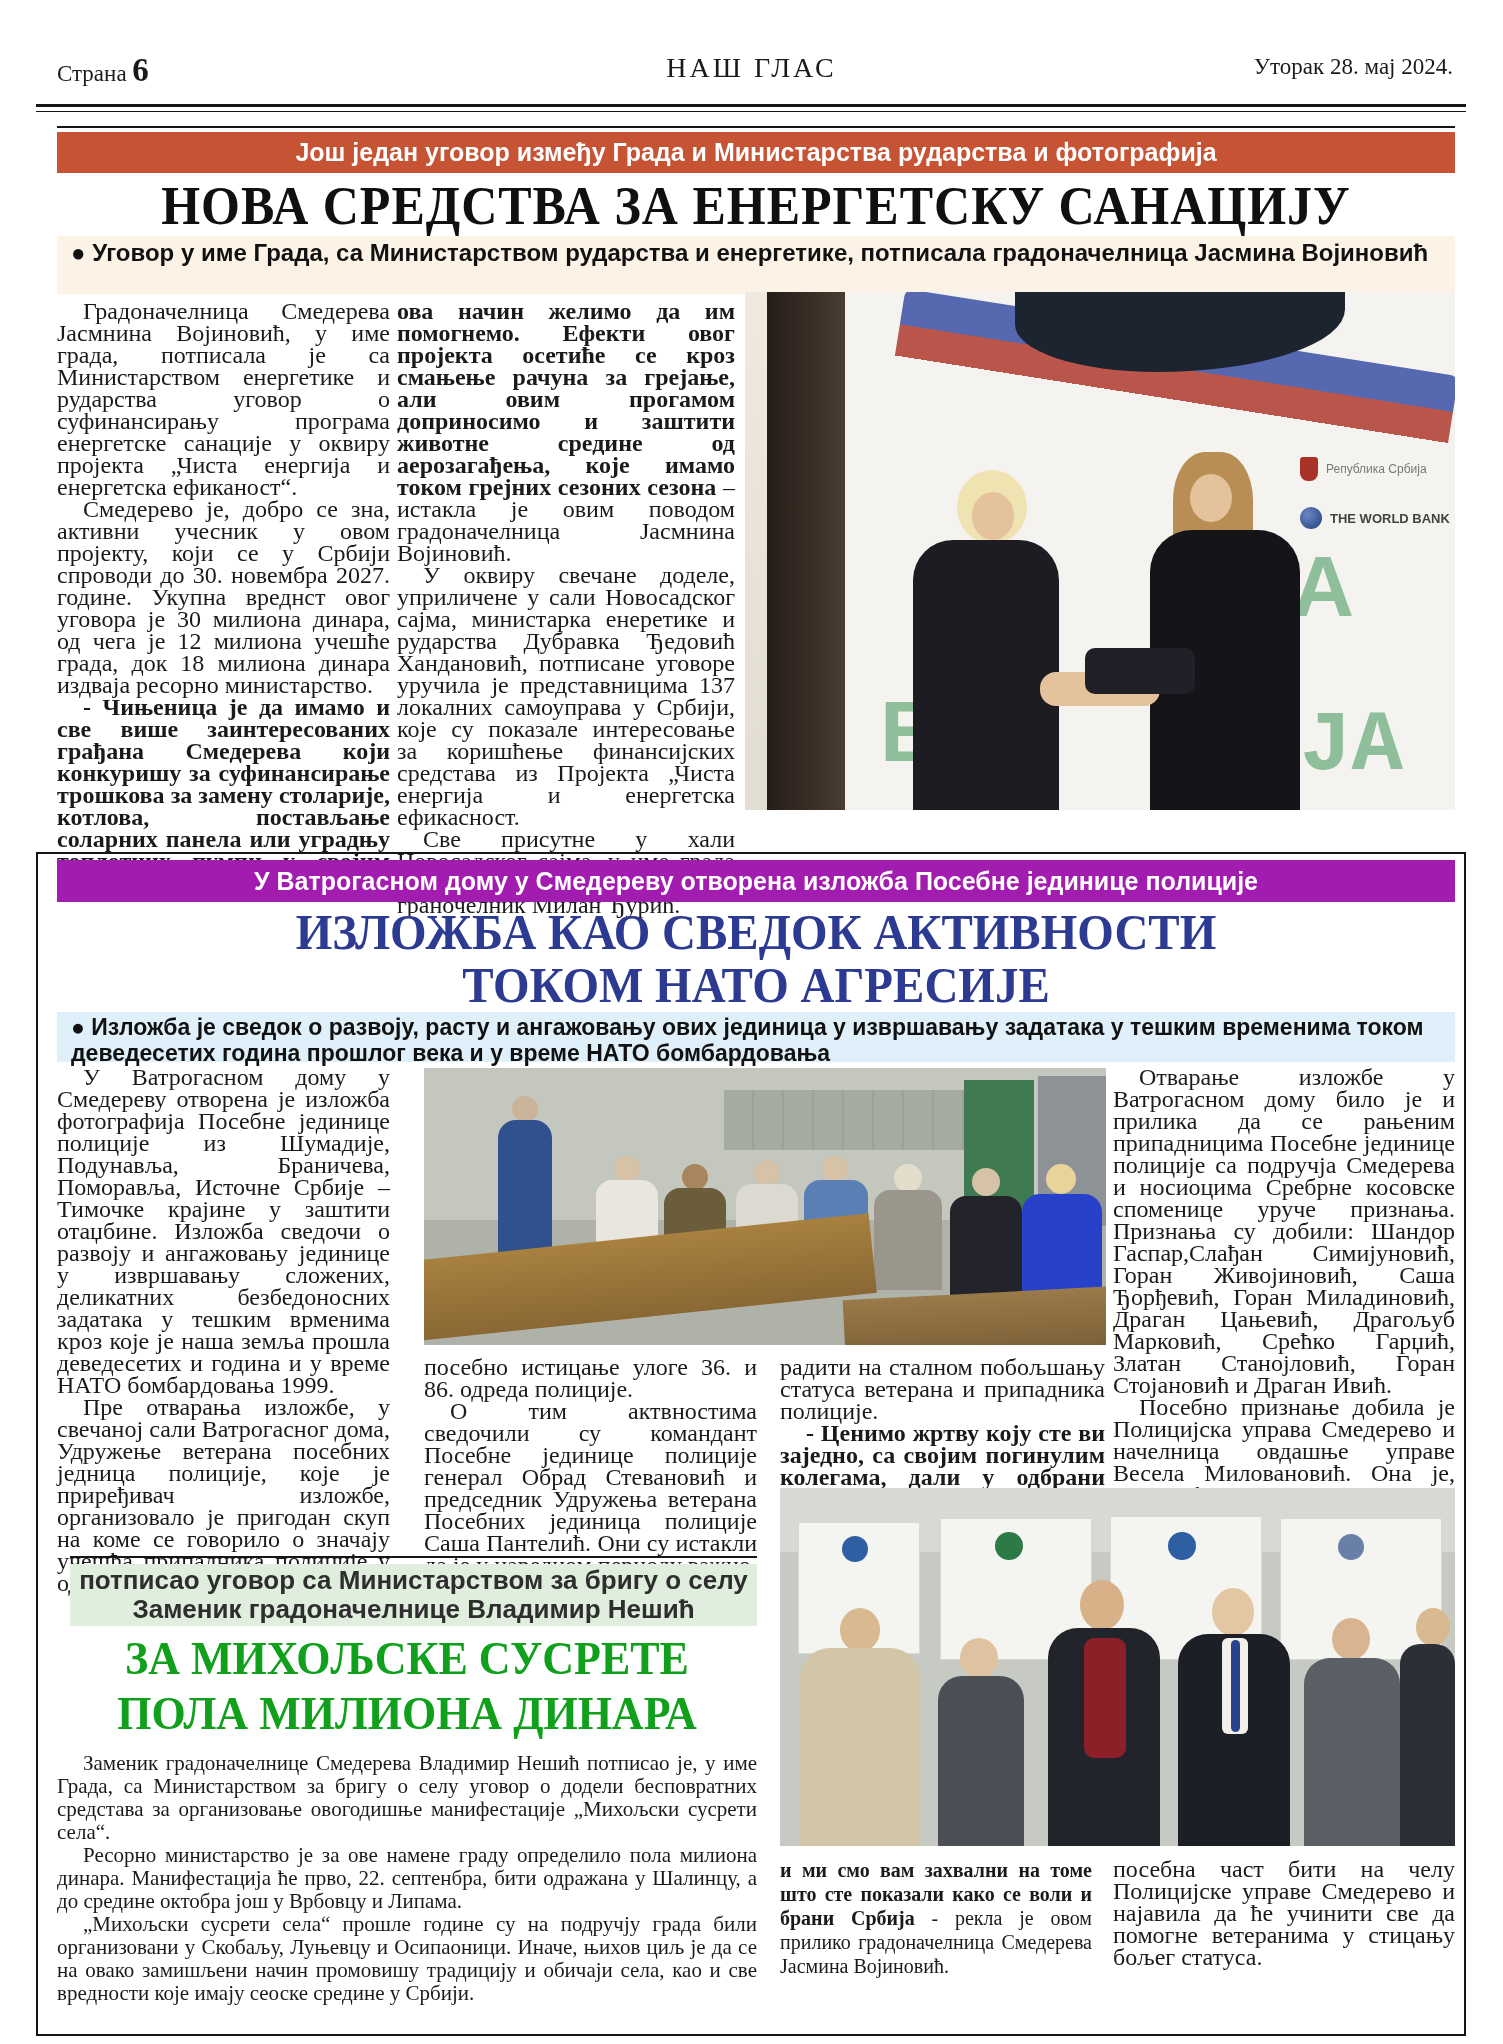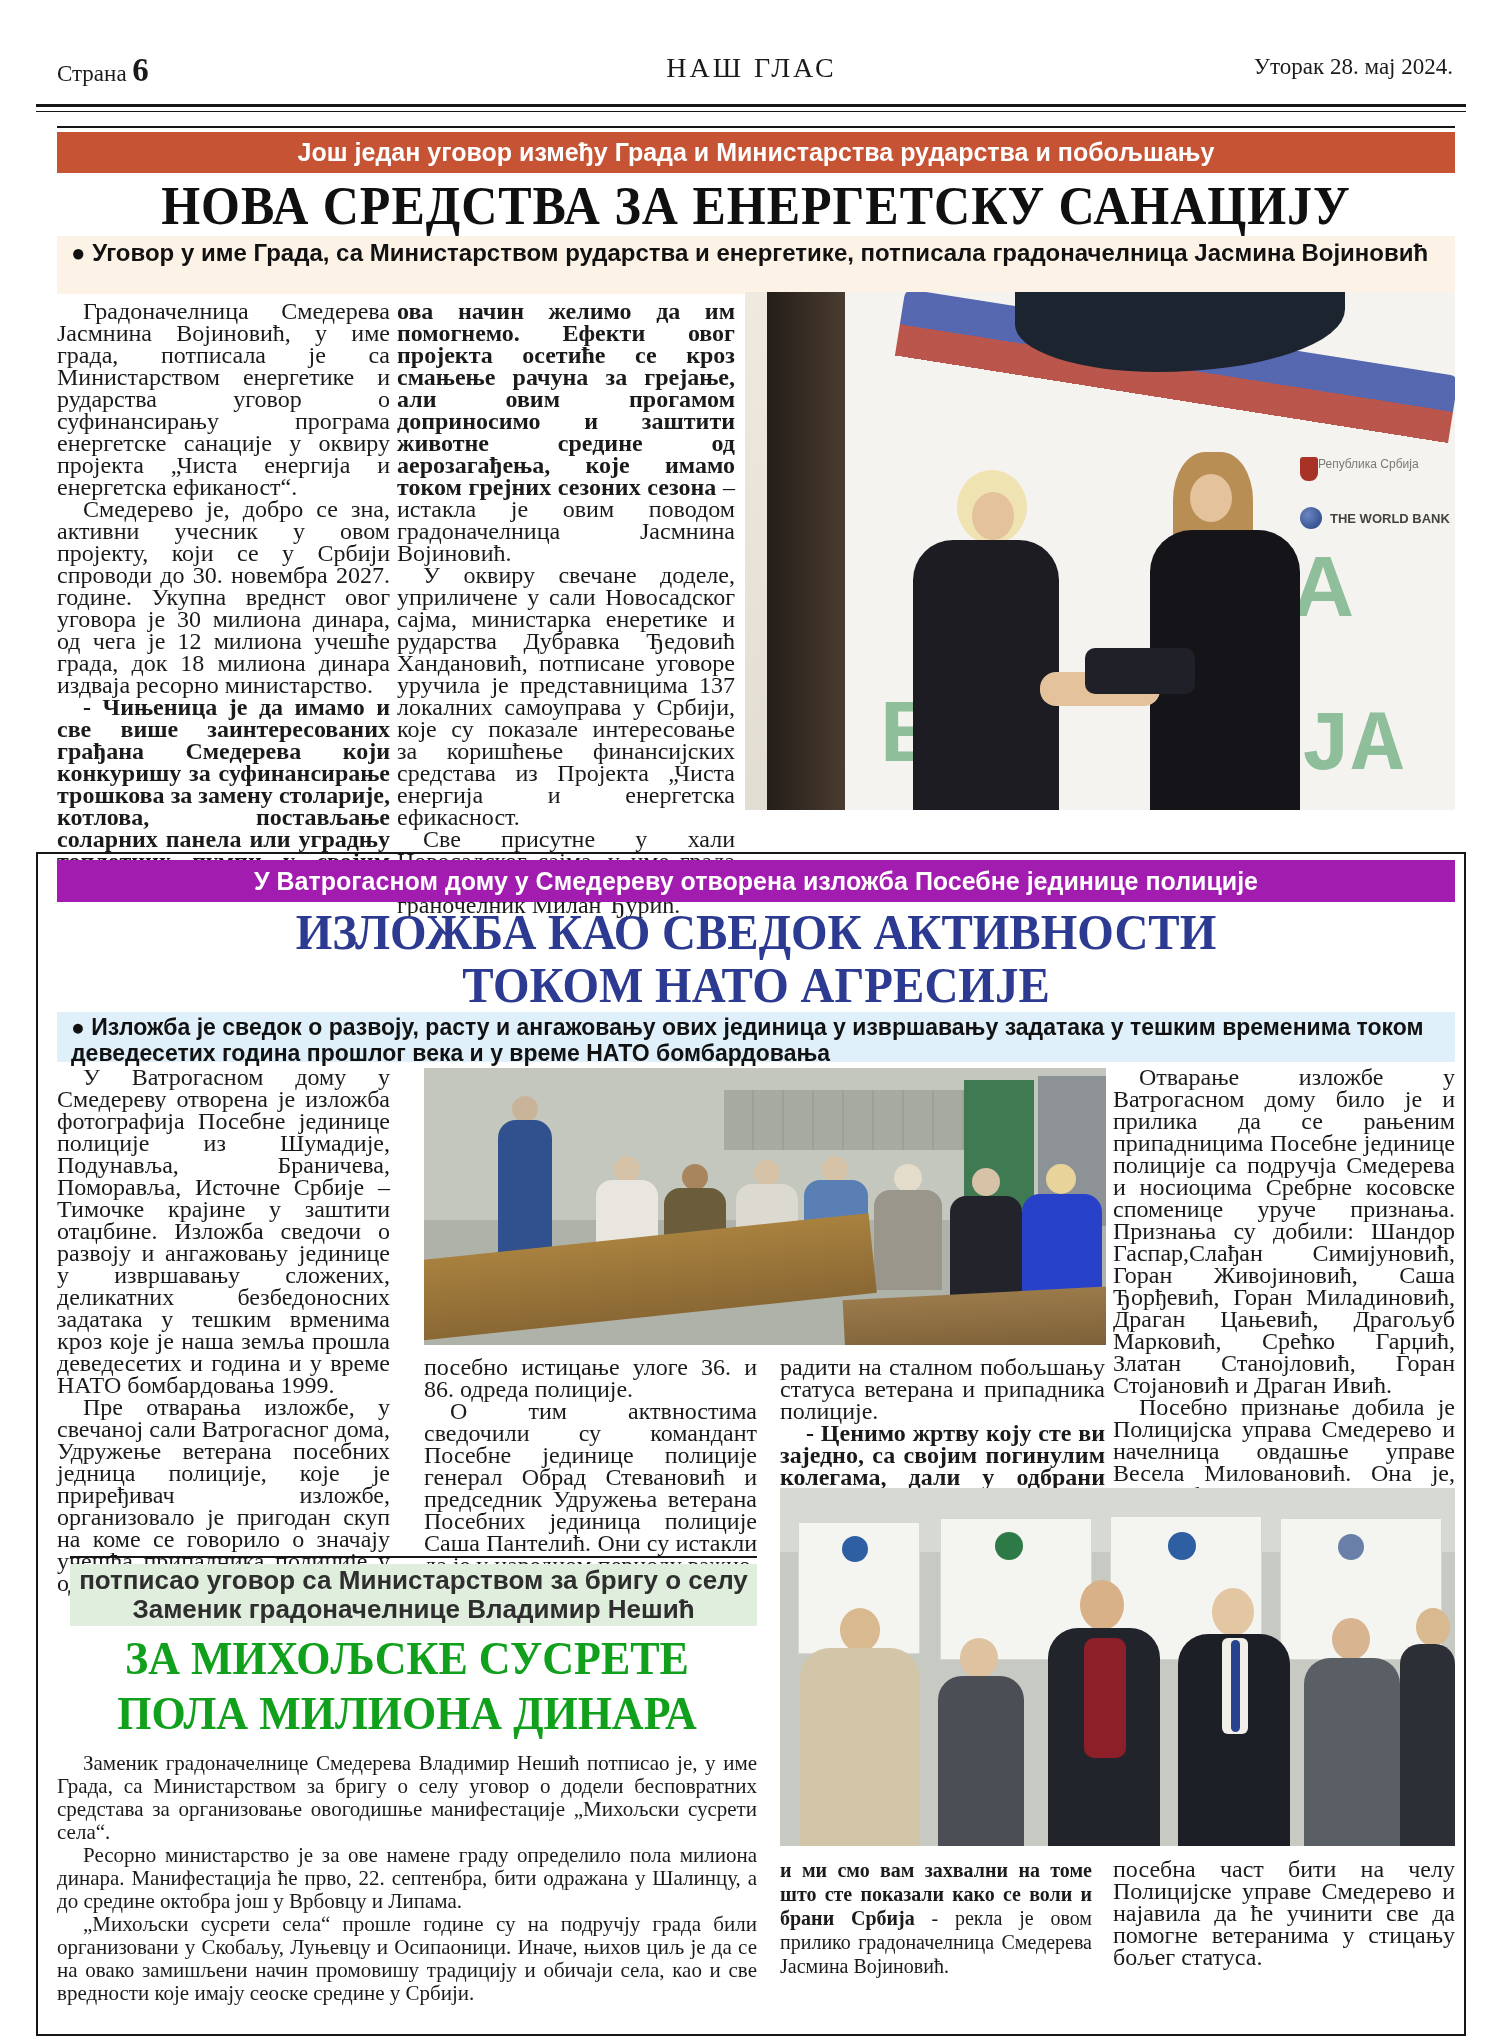--- a/index.html
+++ b/index.html
@@ -56,21 +56,21 @@
     <span>Страна</span>
     <b>6</b>
   </div>
   <div class="abs hdr-center">НАШ ГЛАС</div>
   <div class="abs hdr-right">Уторак 28. мај 2024.</div>
 
   <div class="abs rule" style="left:36px;top:104px;width:1430px;height:3px;"></div>
   <div class="abs rule" style="left:36px;top:111px;width:1430px;height:1px;"></div>
 
   <div class="abs rule" style="left:57px;top:126px;width:1398px;height:2px;"></div>
-  <div class="abs kicker red-banner" style="background:#c75335;">Још један уговор између Града и Министарства рударства и побољшању</div>
+  <div class="abs kicker red-banner" style="background:#c75335;">Још један уговор између Града и Министарства рударства и фотографија</div>
   <div class="abs headline1">НОВА СРЕДСТВА ЗА ЕНЕРГЕТСКУ САНАЦИЈУ</div>
   <div class="abs lead1" style="background:#fcf3e6;">
     <div class="lead-text">● Уговор у име Града, са Министарством рударства и енергетике, потписала градоначелница Јасмина Војиновић</div>
   </div>
 
   <div class="abs bodytext" style="left:57px;top:300px;width:333px;height:548px;">
     <p class="ind">Градоначелница Смедерева Јасмнина Војиновић, у име града, потписала је са Министарством енергетике и рударства уговор о суфинансирању програма енергетске санације у оквиру пројекта „Чиста енергија и енергетска ефиканост“.</p>
     <p class="ind">Смедерево је, добро се зна, активни учесник у овом пројекту, који се у Србији спроводи до 30. новембра 2027. године. Укупна вреднст овог уговора је 30 милиона динара, од чега је 12 милиона учешће града, док 18 милиона динара издваја ресорно министарство.</p>
     <p class="ind boldp">- Чињеница је да имамо и све више заинтересованих грађана Смедерева који конкуришу за суфинансирање трошкова за замену столарије, котлова, постављање соларних панела или уградњу топлотних пумпи у својим домћинствима и ми на</p>
   </div>
@@ -81,21 +81,21 @@
     <p class="ind">Све присутне у хали Новосадског сајма, у име града Новог Сада, поздравио је граночелник Милан Ђурић.</p>
   </div>
 
   <div class="abs photo" style="left:745px;top:292px;width:710px;height:518px;background:linear-gradient(180deg,#efe9df,#e2ddd3);">
     <div class="abs" style="left:22px;top:0;width:78px;height:518px;background:linear-gradient(90deg,#241d18,#4a3c30);"></div>
     <div class="abs" style="left:100px;top:0;width:610px;height:518px;background:#f4f3ef;"></div>
     <div class="abs" style="left:150px;top:40px;width:560px;height:90px;transform:rotate(9deg);background:linear-gradient(180deg,#3a4fa5 0 40%,#b03a2e 40% 75%,#f4f3ef 75%);opacity:.85;border-radius:8px;"></div>
     <div class="abs" style="left:270px;top:-30px;width:330px;height:110px;background:#1c2430;border-radius:0 0 60% 45%;"></div>
 
     <div class="abs" style="left:555px;top:165px;width:150px;">
-      <div style="display:flex;">
+      <div style="display:flex;gap:8px;align-items:center;">
         <div style="width:18px;height:24px;background:#a93226;border-radius:3px 3px 8px 8px;"></div>
         <div style="font-family:'Liberation Sans',sans-serif;font-size:12px;color:#7a7a74;">Република Србија</div>
       </div>
       <div style="display:flex;gap:8px;align-items:center;margin-top:26px;">
         <div style="width:22px;height:22px;border-radius:50%;background:radial-gradient(circle at 35% 35%, #6c86c2, #20407e);"></div>
         <div style="font-family:'Liberation Sans',sans-serif;font-size:13px;font-weight:bold;color:#44443e;">THE WORLD BANK</div>
       </div>
     </div>
 
     <div class="abs" style="left:440px;top:245px;font-family:'Liberation Sans',sans-serif;font-weight:bold;font-size:86px;color:#8fbe9b;">СТА</div>

